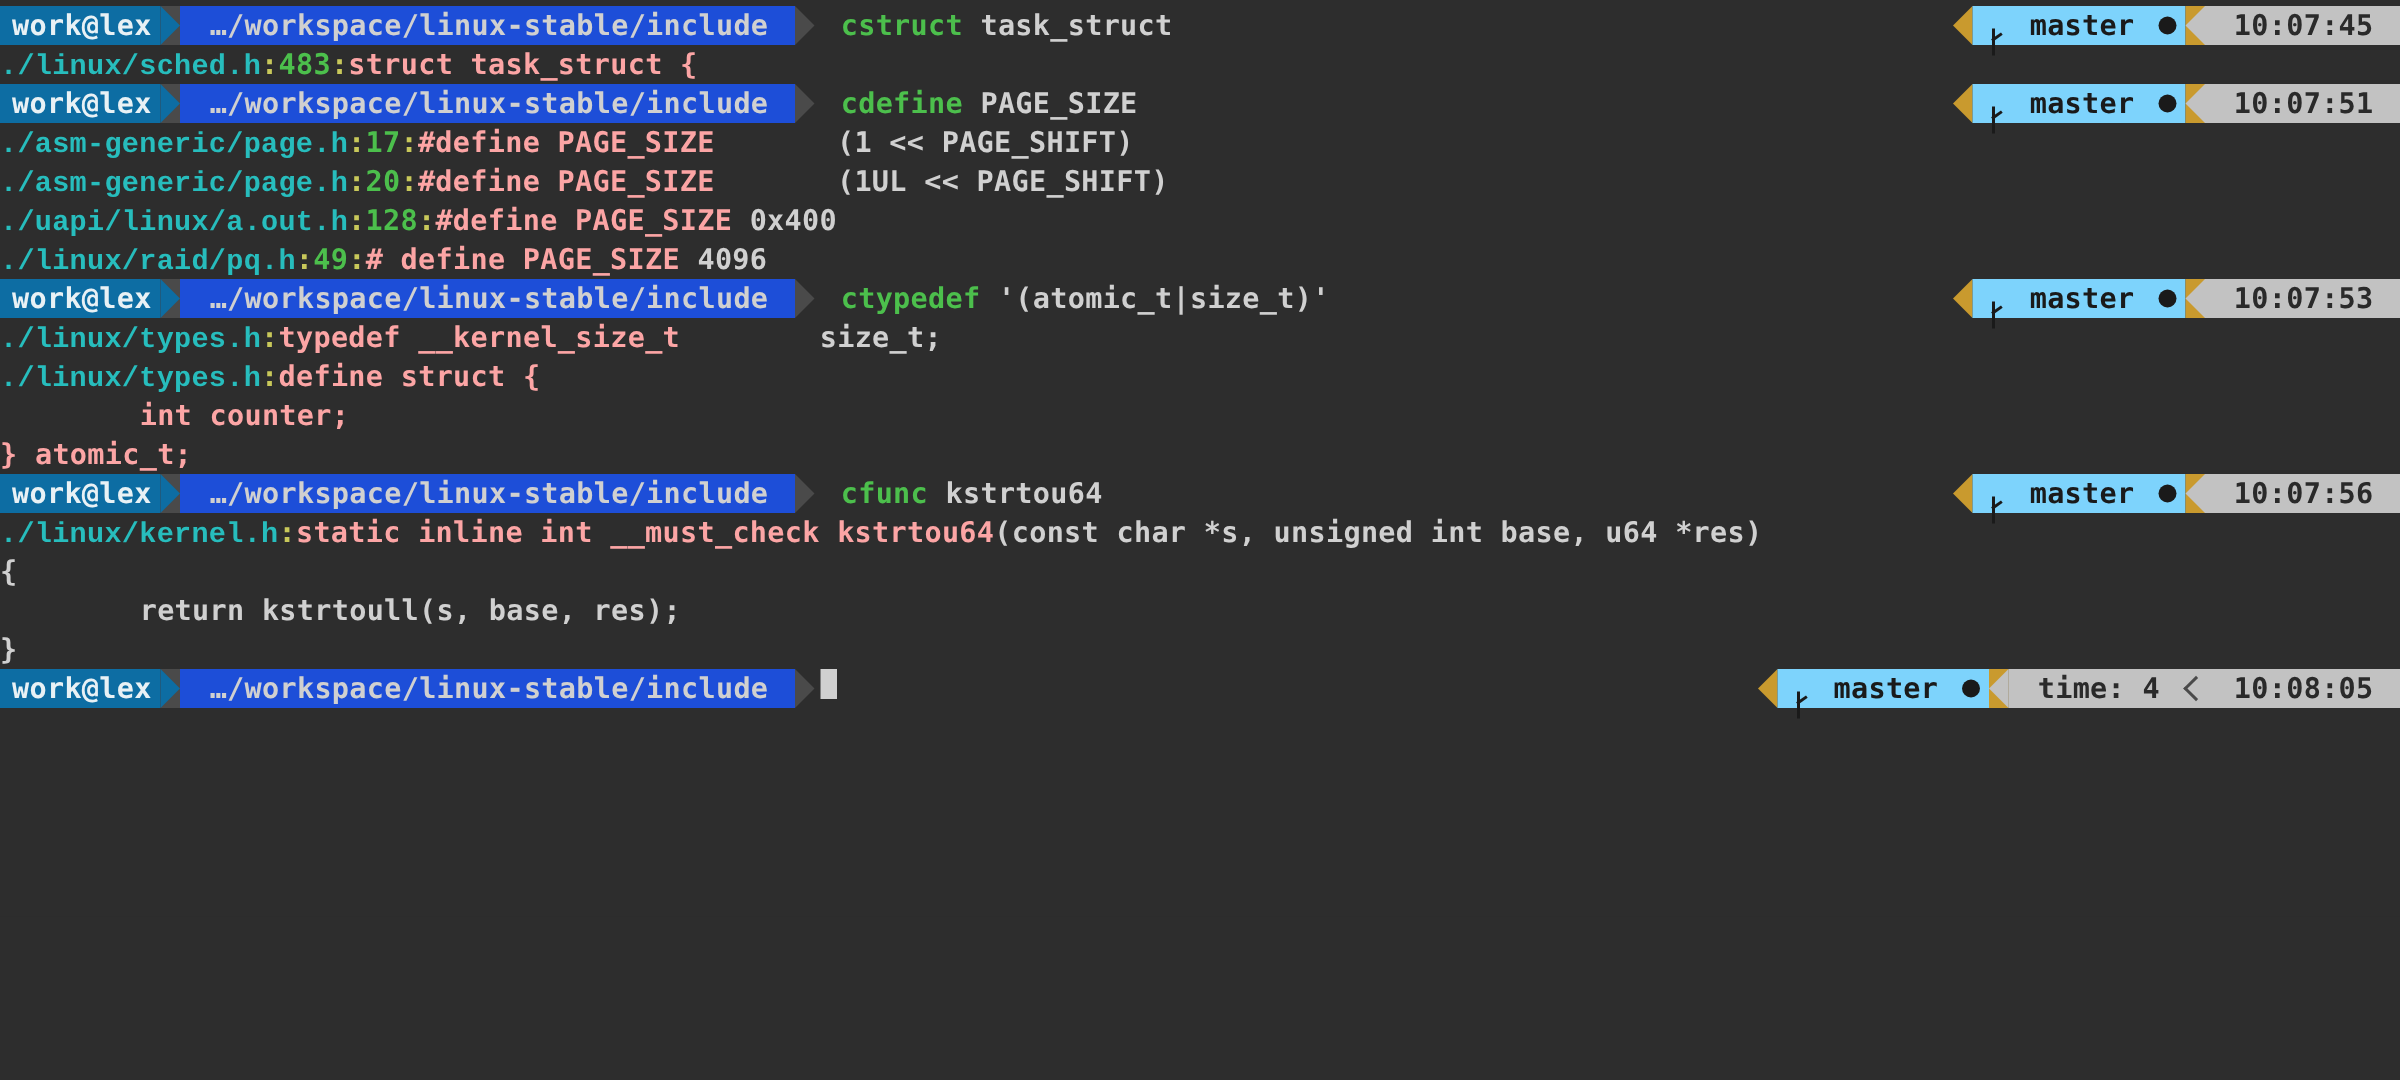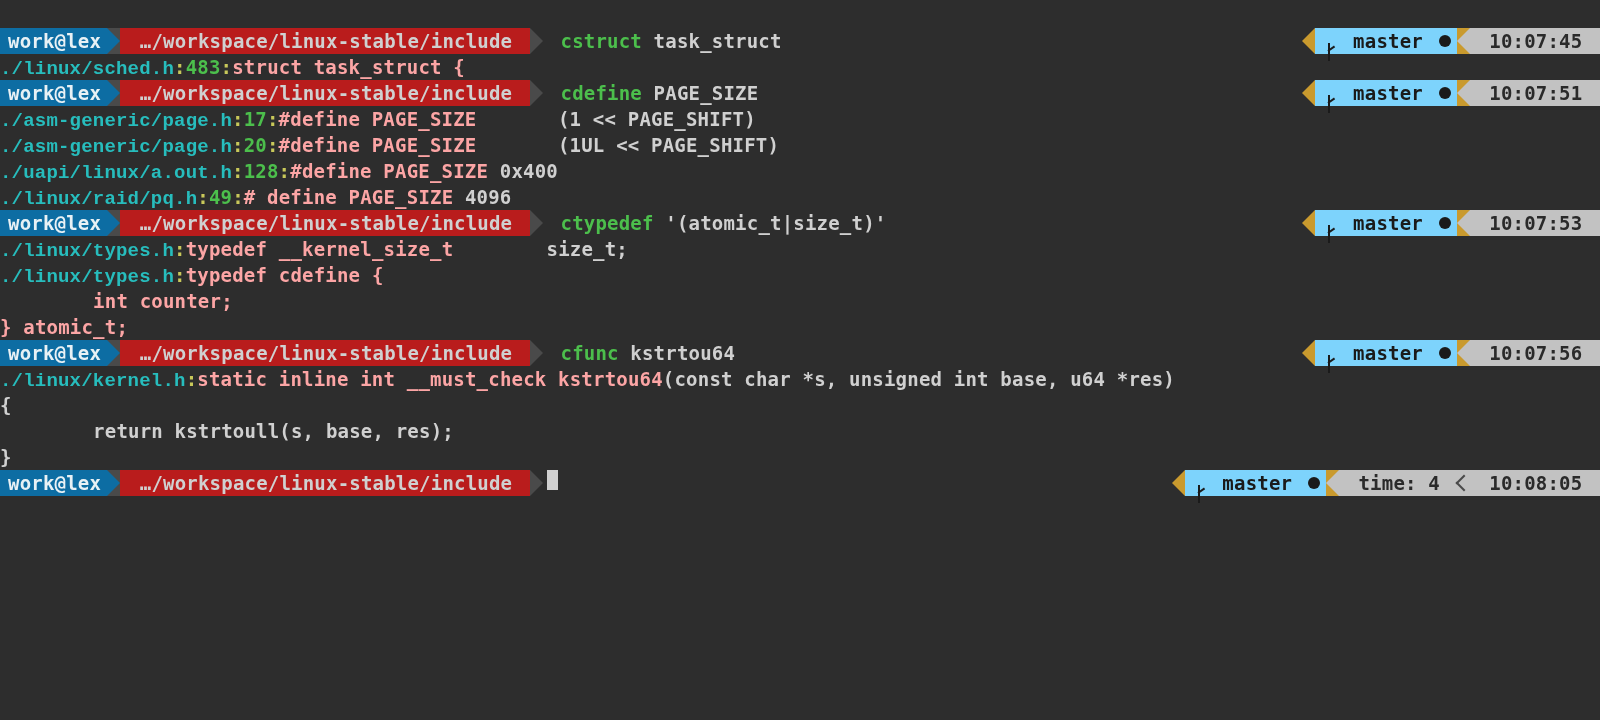--- a/index.html
+++ b/index.html
@@ -13,21 +13,20 @@
     letter-spacing: 0.2px;
     font-weight: 600;
   }
   .term {
     width: 1600px;
     height: 611px;
     box-sizing: border-box;
     padding-top: 4px;
     overflow: hidden;
     position: relative;
-    margin-top: 24px;
   }
   .line {
     white-space: pre;
     display: flex;
     align-items: stretch;
     height: 26px;
   }
   .prompt-row { position: relative; }
   .seg {
     display: inline-flex;
@@ -62,21 +61,21 @@
     right:0; top:7px;
     width:10px; height:10px;
     border-top:2px solid;
     border-left:2px solid;
     transform: rotate(-45deg);
     border-color: inherit;
   }
 
   
   .bg-blue { background:#0d6da3; color:#e8f1f5; }
-  .bg-grey { background:#b91c1c; color:#d0d0d0; }
+  .bg-grey { background:#1d4ed8; color:#d0d0d0; }
   .bg-gold { background:#7dd3fc; color:#1a1a1a; }
   .bg-light{ background:#c2c2c2; color:#2a2a2a; }
 
   .fg-cyan   { color:#27bdbd;font-family:Liberation Mono, monospace; }
   .fg-green  { color:#4cbf4c; }
   .fg-yellow { color:#c8c85a; }
   .fg-pink   { color:#fca5a5; font-weight:700;}
   .fg-grey   { color:#d0d0d0; }
 
   .right-cluster {
@@ -133,21 +132,21 @@
 <div class="term" id="term">
     <div class="line prompt-row"><span class="seg bg-blue"> <span>work@lex</span> </span><span class="arrR" style="border-left-color: rgb(13, 109, 163); background: rgb(74, 74, 74);"></span><span class="seg bg-grey"><span> …/workspace/linux-stable/include </span></span><span class="arrR" style="border-left-color: rgb(74, 74, 74);"></span><span class="cmdtext"><span class="fg-green"> cstruct</span><span class="fg-grey"> task_struct</span></span><div class="right-cluster"><span class="arrL" style="border-right-color: rgb(201, 154, 46);"></span><span class="seg bg-gold"><span class="gold-branch-icon"></span><span> master </span><span class="dot"></span> </span><span class="arrL" style="border-right-color: rgb(194, 194, 194); background: rgb(201, 154, 46);"></span><span class="seg bg-light"><span> 10:07:45 </span></span></div></div>
     <div class="out"><span class="fg-cyan">./linux/sched.h</span><span class="fg-yellow">:</span><span class="fg-green">483</span><span class="fg-yellow">:</span><span class="fg-pink">struct task_struct {</span></div>
     <div class="line prompt-row"><span class="seg bg-blue"> <span>work@lex</span> </span><span class="arrR" style="border-left-color: rgb(13, 109, 163); background: rgb(74, 74, 74);"></span><span class="seg bg-grey"><span> …/workspace/linux-stable/include </span></span><span class="arrR" style="border-left-color: rgb(74, 74, 74);"></span><span class="cmdtext"><span class="fg-green"> cdefine</span><span class="fg-grey"> PAGE_SIZE</span></span><div class="right-cluster"><span class="arrL" style="border-right-color: rgb(201, 154, 46);"></span><span class="seg bg-gold"><span class="gold-branch-icon"></span><span> master </span><span class="dot"></span> </span><span class="arrL" style="border-right-color: rgb(194, 194, 194); background: rgb(201, 154, 46);"></span><span class="seg bg-light"><span> 10:07:51 </span></span></div></div>
     <div class="out"><span class="fg-cyan">./asm-generic/page.h</span><span class="fg-yellow">:</span><span class="fg-green">17</span><span class="fg-yellow">:</span><span class="fg-pink">#define PAGE_SIZE</span><span class="fg-grey">       (1 &lt;&lt; PAGE_SHIFT)</span></div>
     <div class="out"><span class="fg-cyan">./asm-generic/page.h</span><span class="fg-yellow">:</span><span class="fg-green">20</span><span class="fg-yellow">:</span><span class="fg-pink">#define PAGE_SIZE</span><span class="fg-grey">       (1UL &lt;&lt; PAGE_SHIFT)</span></div>
     <div class="out"><span class="fg-cyan">./uapi/linux/a.out.h</span><span class="fg-yellow">:</span><span class="fg-green">128</span><span class="fg-yellow">:</span><span class="fg-pink">#define PAGE_SIZE</span><span class="fg-grey"> 0x400</span></div>
     <div class="out"><span class="fg-cyan">./linux/raid/pq.h</span><span class="fg-yellow">:</span><span class="fg-green">49</span><span class="fg-yellow">:</span><span class="fg-pink"># define PAGE_SIZE</span><span class="fg-grey"> 4096</span></div>
     <div class="line prompt-row"><span class="seg bg-blue"> <span>work@lex</span> </span><span class="arrR" style="border-left-color: rgb(13, 109, 163); background: rgb(74, 74, 74);"></span><span class="seg bg-grey"><span> …/workspace/linux-stable/include </span></span><span class="arrR" style="border-left-color: rgb(74, 74, 74);"></span><span class="cmdtext"><span class="fg-green"> ctypedef</span><span class="fg-grey"> '(atomic_t|size_t)'</span></span><div class="right-cluster"><span class="arrL" style="border-right-color: rgb(201, 154, 46);"></span><span class="seg bg-gold"><span class="gold-branch-icon"></span><span> master </span><span class="dot"></span> </span><span class="arrL" style="border-right-color: rgb(194, 194, 194); background: rgb(201, 154, 46);"></span><span class="seg bg-light"><span> 10:07:53 </span></span></div></div>
     <div class="out"><span class="fg-cyan">./linux/types.h</span><span class="fg-yellow">:</span><span class="fg-pink">typedef __kernel_size_t</span><span class="fg-grey">        size_t;</span></div>
-    <div class="out"><span class="fg-cyan">./linux/types.h</span><span class="fg-yellow">:</span><span class="fg-pink">typedef cdefine {</span></div>
+    <div class="out"><span class="fg-cyan">./linux/types.h</span><span class="fg-yellow">:</span><span class="fg-pink">define struct {</span></div>
     <div class="out"><span class="fg-pink">        int counter;</span></div>
     <div class="out"><span class="fg-pink">} atomic_t;</span></div>
     <div class="line prompt-row"><span class="seg bg-blue"> <span>work@lex</span> </span><span class="arrR" style="border-left-color: rgb(13, 109, 163); background: rgb(74, 74, 74);"></span><span class="seg bg-grey"><span> …/workspace/linux-stable/include </span></span><span class="arrR" style="border-left-color: rgb(74, 74, 74);"></span><span class="cmdtext"><span class="fg-green"> cfunc</span><span class="fg-grey"> kstrtou64</span></span><div class="right-cluster"><span class="arrL" style="border-right-color: rgb(201, 154, 46);"></span><span class="seg bg-gold"><span class="gold-branch-icon"></span><span> master </span><span class="dot"></span> </span><span class="arrL" style="border-right-color: rgb(194, 194, 194); background: rgb(201, 154, 46);"></span><span class="seg bg-light"><span> 10:07:56 </span></span></div></div>
     <div class="out"><span class="fg-cyan">./linux/kernel.h</span><span class="fg-yellow">:</span><span class="fg-pink">static inline int __must_check kstrtou64</span><span class="fg-grey">(const char *s, unsigned int base, u64 *res)</span></div>
     <div class="out"><span class="fg-grey">{</span></div>
     <div class="out"><span class="fg-grey">        return kstrtoull(s, base, res);</span></div>
     <div class="out"><span class="fg-grey">}</span></div>
     <div class="line prompt-row"><span class="seg bg-blue"> <span>work@lex</span> </span><span class="arrR" style="border-left-color: rgb(13, 109, 163); background: rgb(74, 74, 74);"></span><span class="seg bg-grey"><span> …/workspace/linux-stable/include </span></span><span class="arrR" style="border-left-color: rgb(74, 74, 74);"></span><span class="cursor"></span><div class="right-cluster"><span class="arrL" style="border-right-color: rgb(201, 154, 46);"></span><span class="seg bg-gold"><span class="gold-branch-icon"></span><span> master </span><span class="dot"></span> </span><span class="arrL" style="border-right-color: rgb(194, 194, 194); background: rgb(201, 154, 46);"></span><span class="seg bg-light"><span> time: 4 </span></span><span class="thinL" style="color: rgb(74, 74, 74); background: rgb(194, 194, 194);"></span><span class="seg bg-light"><span> 10:08:05 </span></span></div></div>
   </div>
 

